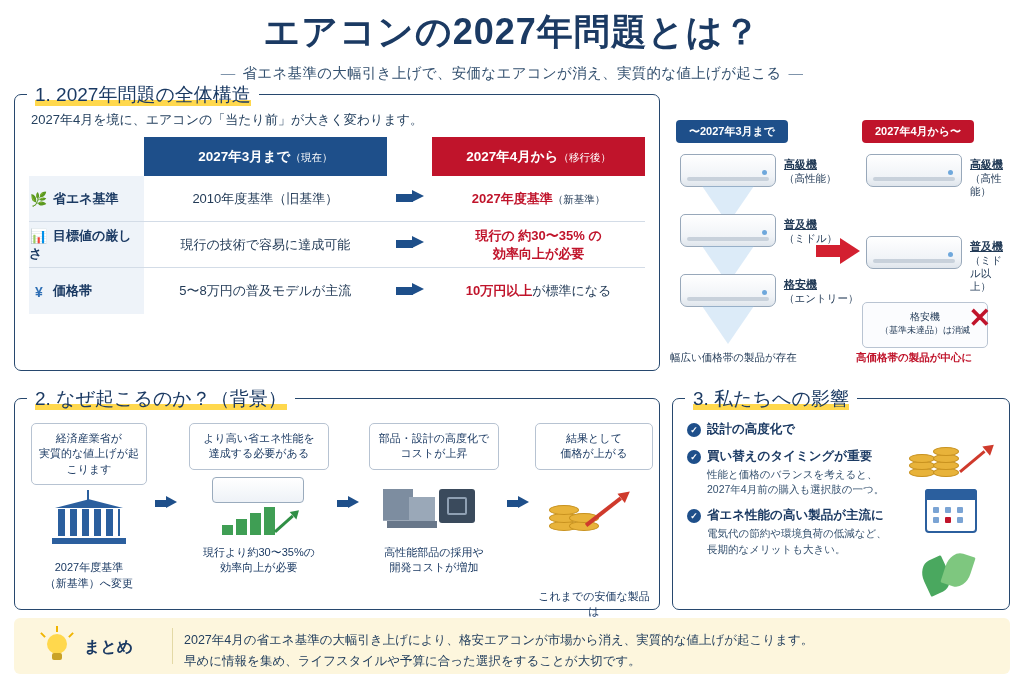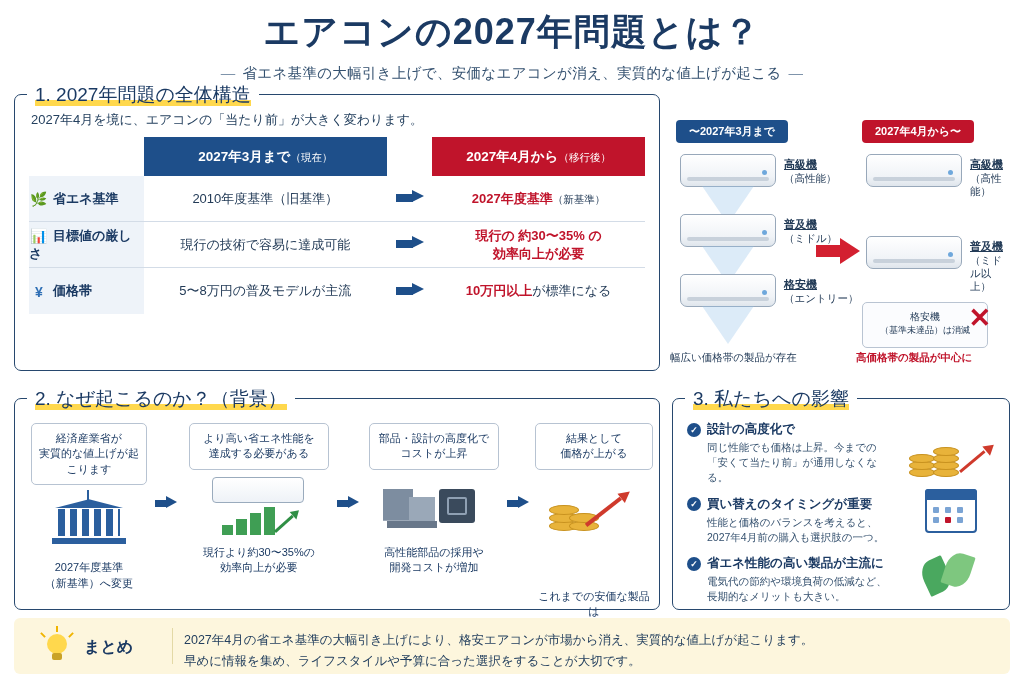--- a/index.html
+++ b/index.html
@@ -423,22 +423,20 @@
   <div class="titlewrap">
     <span class="hl"></span>
     <span class="txt">3. 私たちへの影響</span>
   </div>
 
   <div class="impact">
     <div class="imp-item">
       <div class="imp-head">
         <span class="chk">✓</span><span>設計の高度化で</span>
       </div>
-      <div class="imp-body" style="white-space:pre-line;">同じ性能でも価格は上昇。今までの
-「安くて当たり前」が通用しなくなる。</div>
     </div>
 
     <div class="imp-item">
       <div class="imp-head">
         <span class="chk">✓</span><span>買い替えのタイミングが重要</span>
       </div>
       <div class="imp-body" style="white-space:pre-line;">性能と価格のバランスを考えると、
 2027年4月前の購入も選択肢の一つ。</div>
     </div>
 

